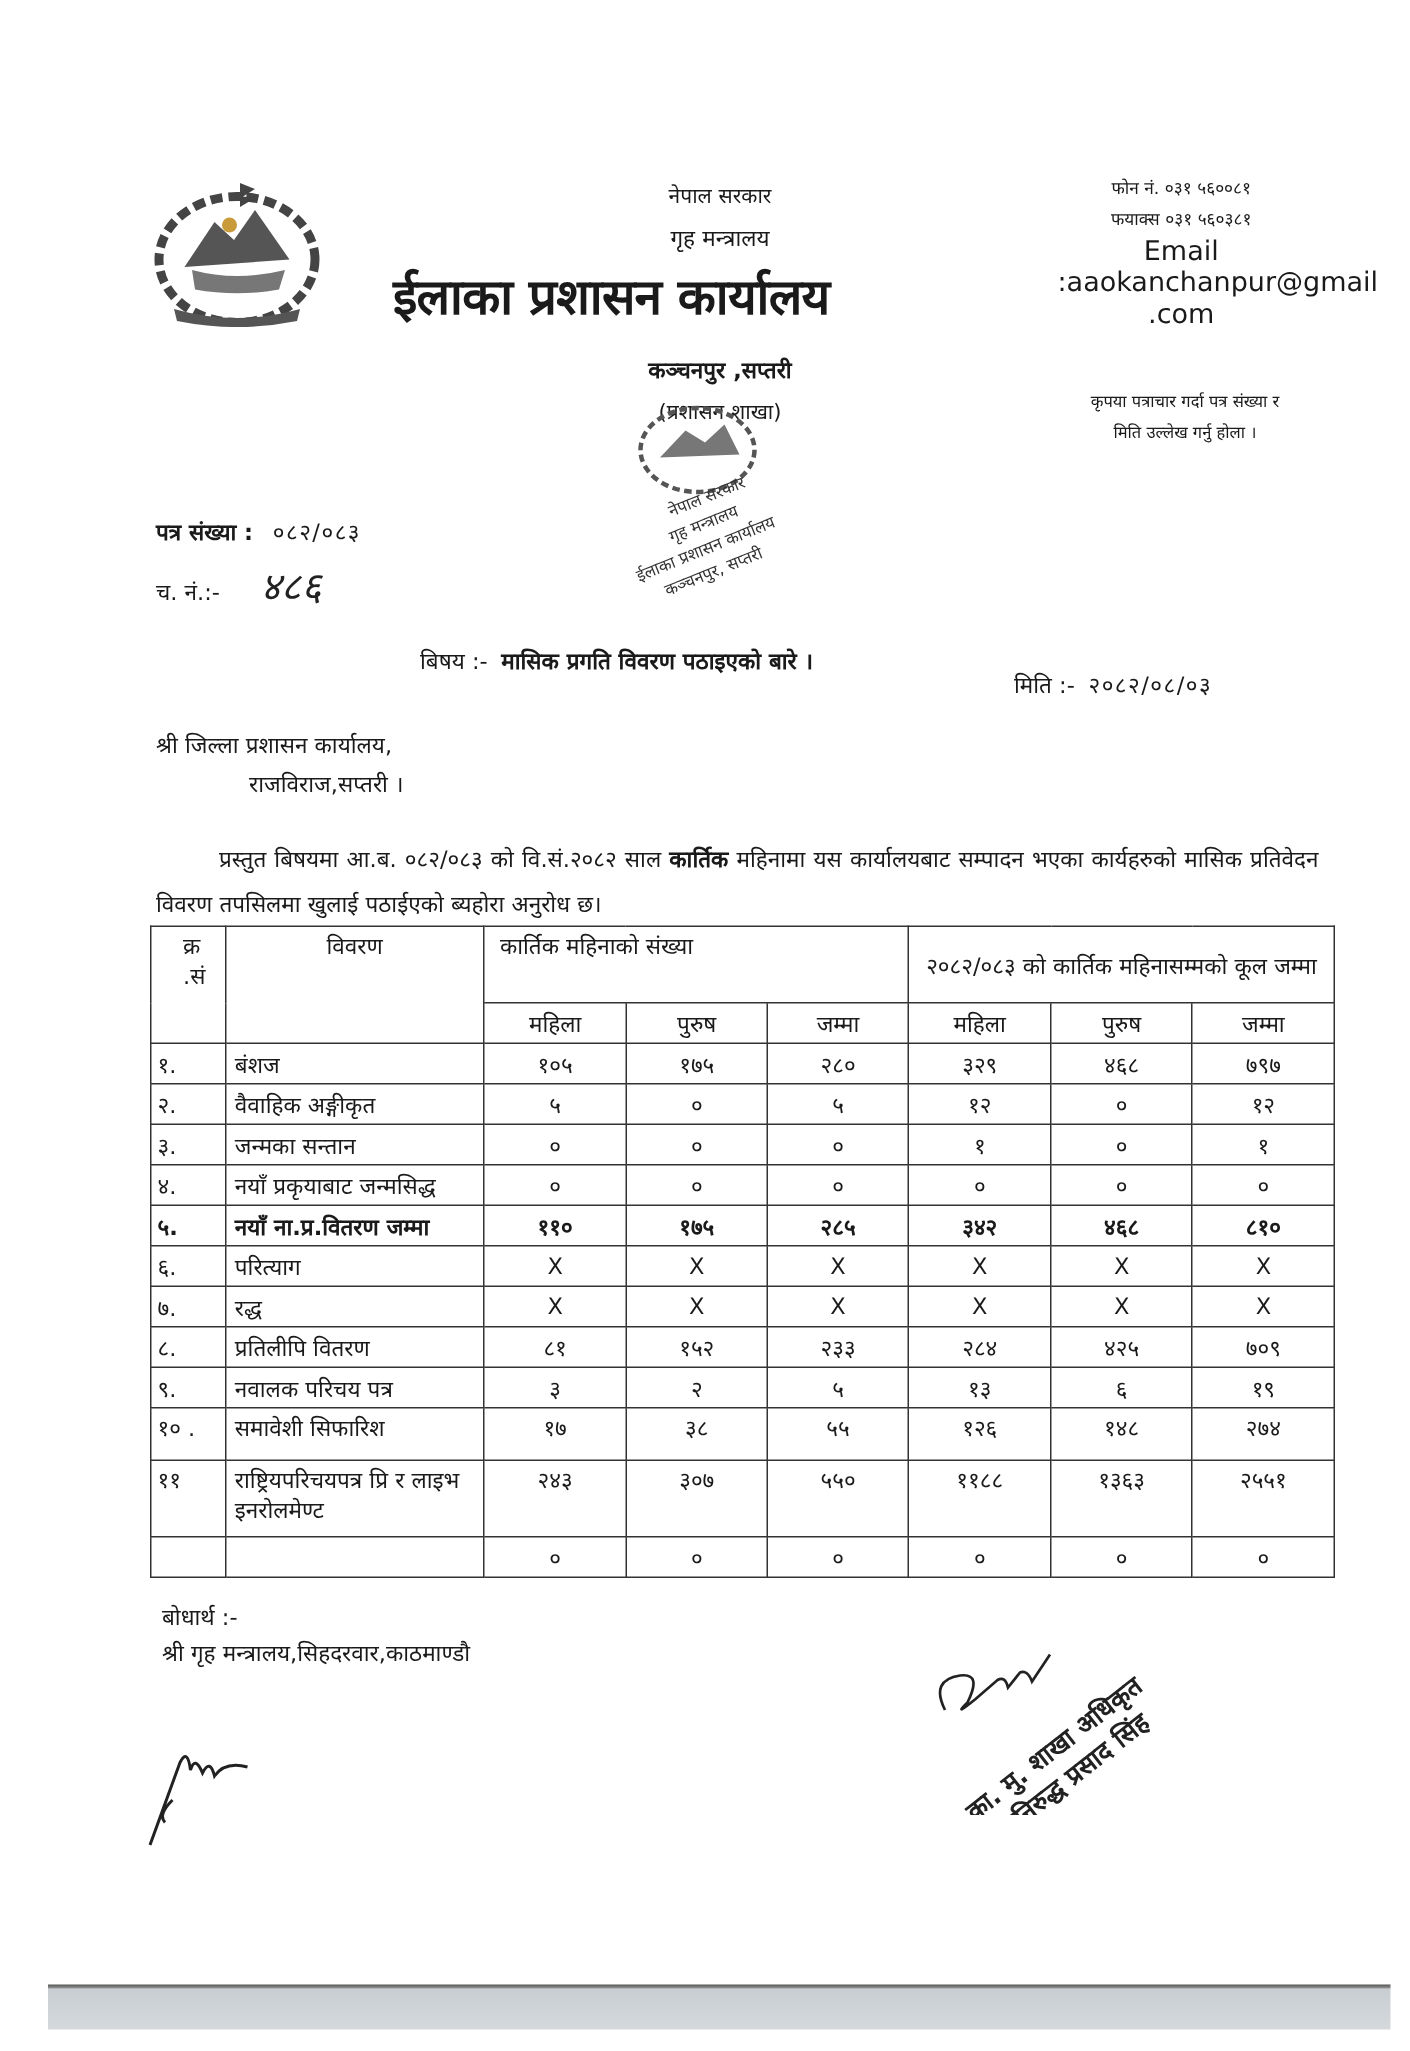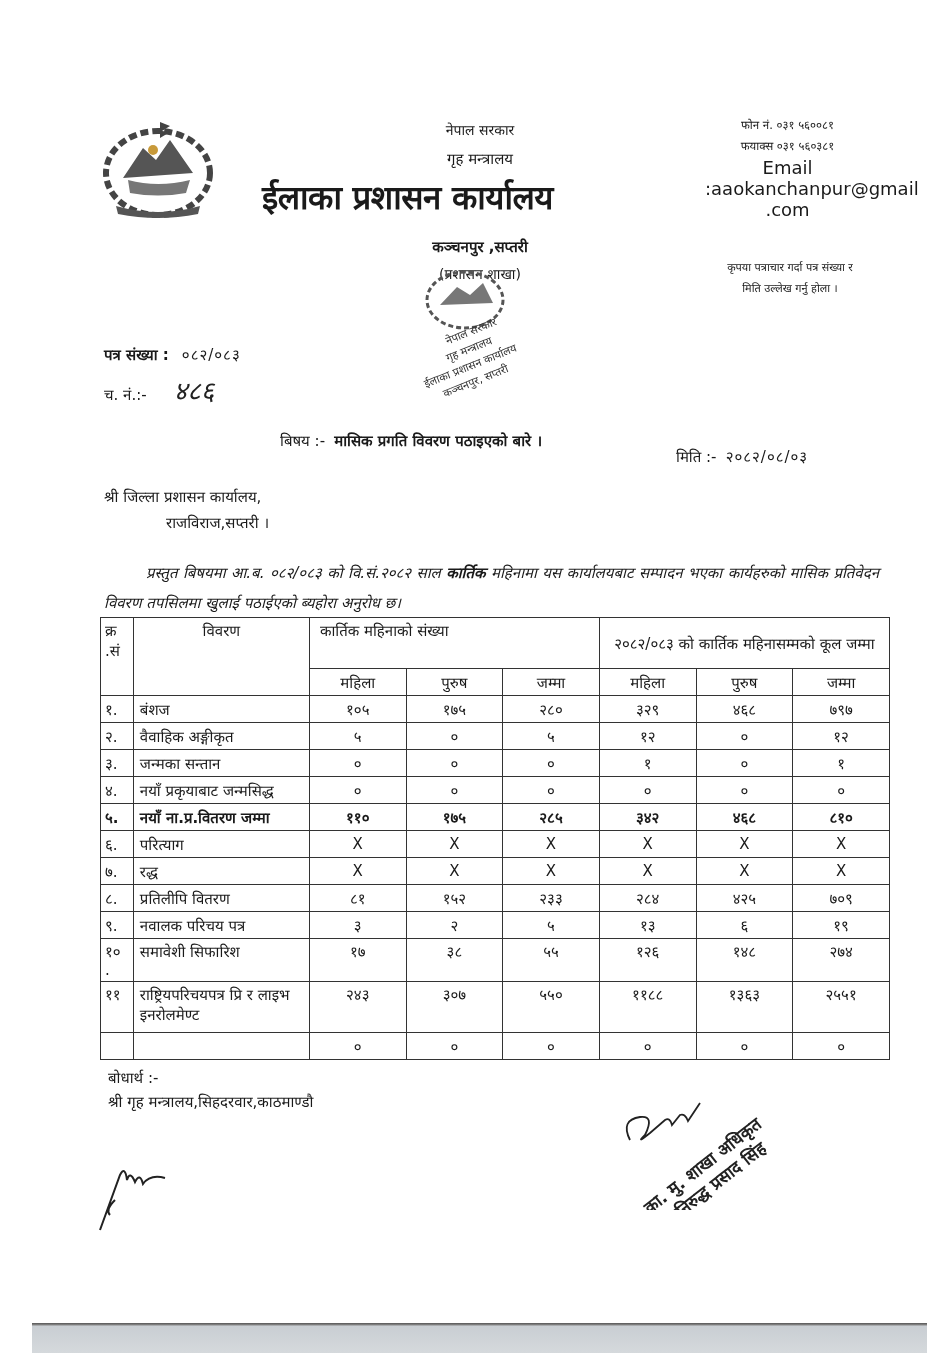--- a/index.html
+++ b/index.html
@@ -100,26 +100,26 @@
 </div>
 
 <div class="abs" style="left:280px; top:430px;">
   <span class="txt">बिषय :-</span>
   <span class="label-bold" style="margin-left:4px;">मासिक प्रगति विवरण पठाइएको बारे ।</span>
 </div>
 
 <div class="abs txt" style="left:104px; top:486px;">श्री जिल्ला प्रशासन कार्यालय,</div>
 <div class="abs txt" style="left:166px; top:512px;">राजविराज,सप्तरी ।</div>
 
-<div class="abs para" style="top:558px;font-style:italic;"><span>प्रस्तुत बिषयमा आ.ब. ०८२/०८३ को वि.सं.२०८२ साल </span><b>कार्तिक</b><span> महिनामा यस कार्यालयबाट सम्पादन भएका कार्यहरुको मासिक प्रतिवेदन विवरण तपसिलमा खुलाई पठाईएको ब्यहोरा अनुरोध छ।</span></div>
+<div class="abs para" style="top:558px;"><span>प्रस्तुत बिषयमा आ.ब. ०८२/०८३ को वि.सं.२०८२ साल </span><b>कार्तिक</b><span> महिनामा यस कार्यालयबाट सम्पादन भएका कार्यहरुको मासिक प्रतिवेदन विवरण तपसिलमा खुलाई पठाईएको ब्यहोरा अनुरोध छ।</span></div>
 
 <table class="report">
   <thead>
     <tr>
-      <th rowspan="2" style="text-align:left; vertical-align:top; width:22px; padding-left:4px;">क्र .सं</th>
+      <th rowspan="2" style="text-align:left; vertical-align:top; width:22px; padding-left:21px;">क्र .सं</th>
       <th rowspan="2" style="vertical-align:top; text-align:center;">विवरण</th>
       <th colspan="3" class="group" style="height:46px;">कार्तिक महिनाको संख्या</th>
       <th colspan="3" class="group2">२०८२/०८३ को कार्तिक महिनासम्मको कूल जम्मा</th>
     </tr>
     <tr>
       <th>महिला</th>
       <th>पुरुष</th>
       <th>जम्मा</th>
       <th>महिला</th>
       <th>पुरुष</th>

